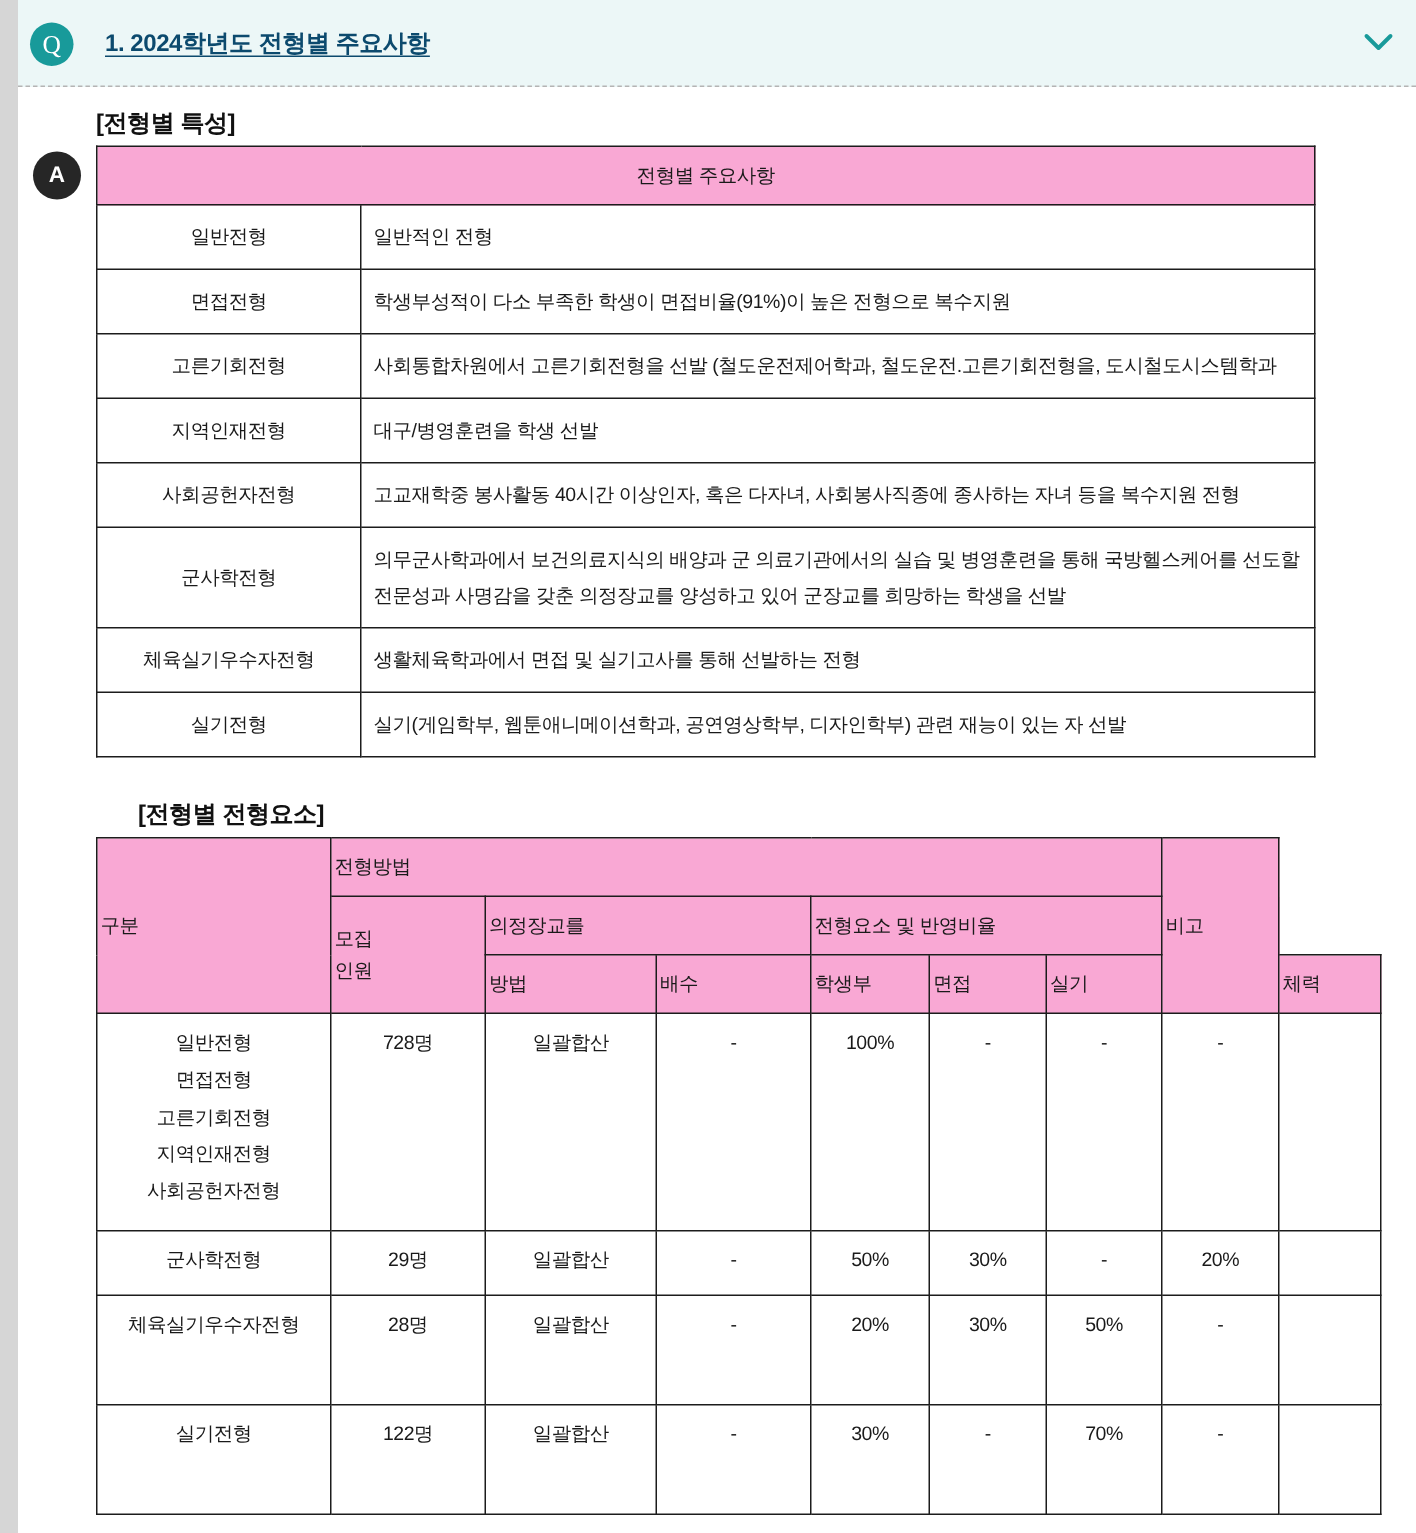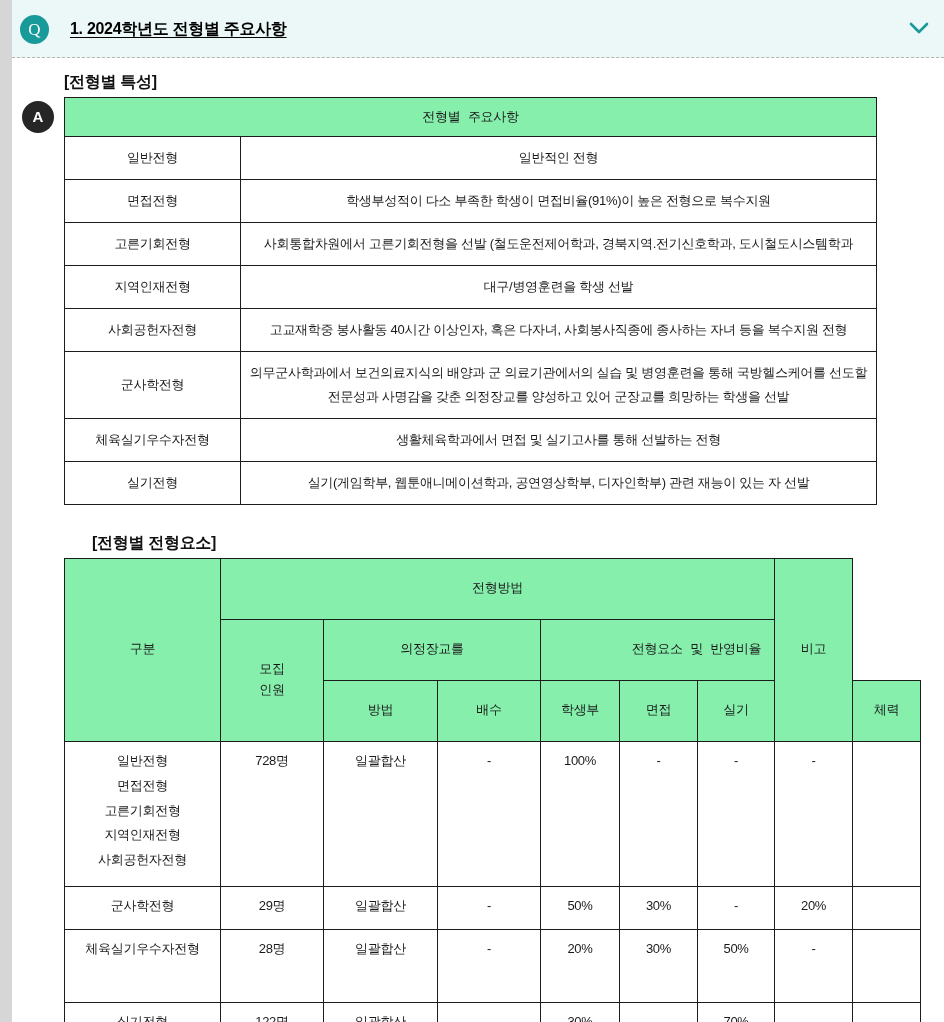--- a/index.html
+++ b/index.html
@@ -52,21 +52,21 @@
     line-height: 29px;
     text-align: center;
     font-weight: 400;
   }
   .q-title {
     position: absolute;
     left: 58px;
     top: 19px;
     font-size: 16px;
     font-weight: bold;
-    color: #000000;
+    color: #0c4a6e;
     text-decoration: underline;
     text-underline-offset: 3px;
     letter-spacing: -0.3px;
     white-space: nowrap;
   }
   .chevron {
     position: absolute;
     right: 14px;
     top: 20px;
     width: 22px;
@@ -117,54 +117,53 @@
     font-size: 13px;
     color: #1a1a1a;
   }
   table td, table th {
     border: 1px solid #1c1c1c;
     padding: 0;
     font-weight: normal;
     letter-spacing: -0.3px;
   }
   .hdr {
-    background: #86efac;
-    text-align: center;
-    font-family: Liberation Mono, monospace;
+    background: #f9a8d4;
+    text-align: center;
   }
 
   
   #tbl-features {
     width: 812px;
   }
   #tbl-features .t1-hdr {
     height: 38px;
     font-size: 13px;
   }
   #tbl-features td.label {
     text-align: center;
     vertical-align: middle;
     padding: 6px 4px;
   }
   #tbl-features td.desc {
-    text-align: center;
+    text-align: left;
     vertical-align: middle;
     padding: 9px 8px;
     line-height: 1.85;
   }
 
   
   #tbl-factors {
     width: 856px;
   }
   #tbl-factors th {
-    text-align: center;
+    text-align: left;
     vertical-align: middle;
     height: 28px;
-    padding: 16px 2px;
+    padding: 5px 2px;
     line-height: 1.6;
   }
   #tbl-factors td {
     text-align: center;
     padding: 7px 3px;
     vertical-align: top;
     line-height: 1.9;
   }
   #tbl-factors td.cat {
     line-height: 1.9;
@@ -209,21 +208,21 @@
           <tr>
             <td class="label">일반전형</td>
             <td class="desc">일반적인 전형</td>
           </tr>
           <tr>
             <td class="label">면접전형</td>
             <td class="desc">학생부성적이 다소 부족한 학생이 면접비율(91%)이 높은 전형으로 복수지원</td>
           </tr>
           <tr>
             <td class="label">고른기회전형</td>
-            <td class="desc">사회통합차원에서 고른기회전형을 선발 (철도운전제어학과, 경북지역.전기신호학과, 도시철도시스템학과</td>
+            <td class="desc">사회통합차원에서 고른기회전형을 선발 (철도운전제어학과, 철도운전.고른기회전형을, 도시철도시스템학과</td>
           </tr>
           <tr>
             <td class="label">지역인재전형</td>
             <td class="desc">대구/병영훈련을 학생 선발</td>
           </tr>
           <tr>
             <td class="label">사회공헌자전형</td>
             <td class="desc">고교재학중 봉사활동 40시간 이상인자, 혹은 다자녀, 사회봉사직종에 종사하는 자녀 등을 복수지원 전형</td>
           </tr>
           <tr>

